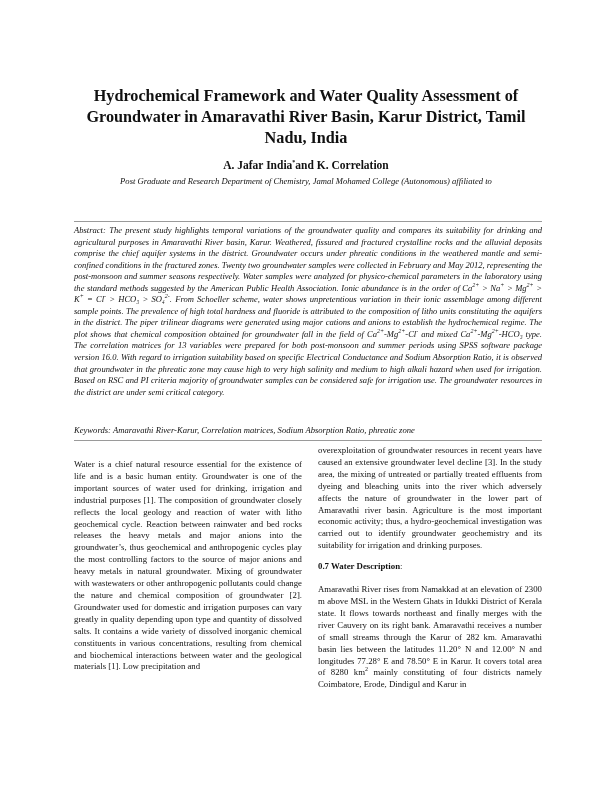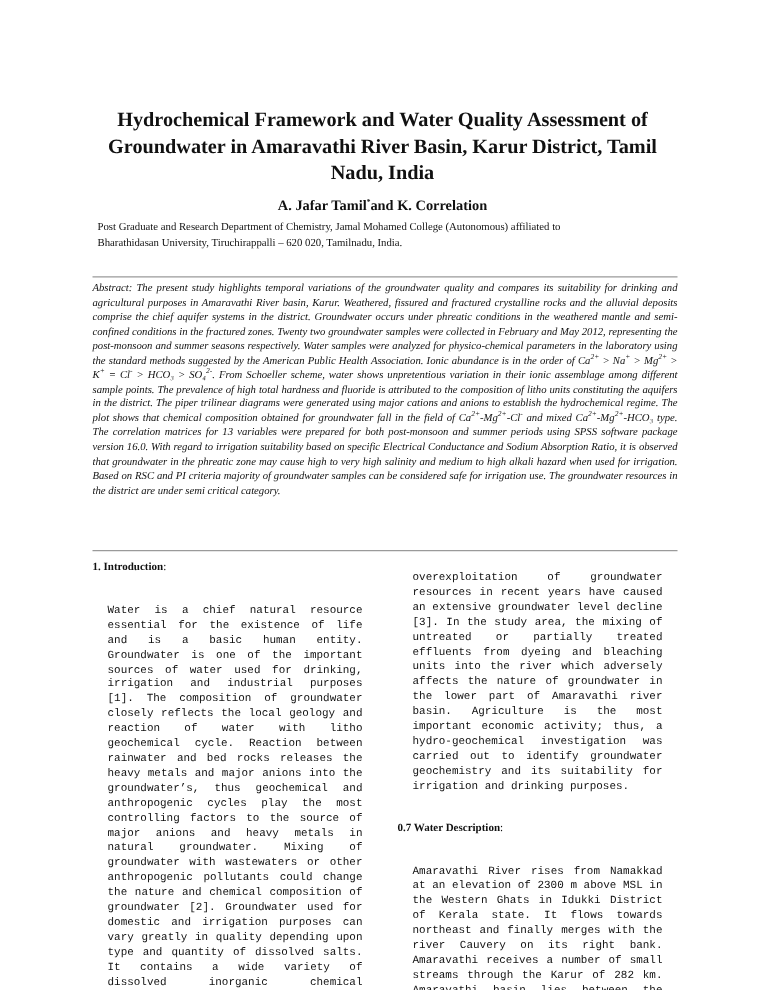--- a/index.html
+++ b/index.html
@@ -1,59 +1,61 @@
 <!DOCTYPE html>
 <html><head>
 <meta charset="utf-8">
 <style>
   html, body { margin:0; padding:0; background:#ffffff; }
   body { width:612px; height:792px; position:relative; overflow:hidden; font-family:"Liberation Serif", "DejaVu Serif", serif; color:#111; }
   .page { position:absolute; left:0; top:16px; width:488px; height:792px; }
   .title { position:absolute; left:80px; top:70px; width:452px; text-align:center; font-weight:bold; font-size:16.2px; line-height:21px; }
   .authors { position:absolute; left:80px; top:142px; width:452px; text-align:center; font-weight:bold; font-size:11.5px; line-height:14px; }
-  .affil { position:absolute; left:78px; top:159px; width:456px; font-size:8.6px; line-height:13px; }
+  .affil { position:absolute; left:78px; top:159px; width:456px; text-align:center; font-style:italic; font-size:8.6px; line-height:13px; }
   .rule { position:absolute; height:1px; background:#9a9a9a; }
   .abstract { position:absolute; left:74px; top:209px; width:468px; font-style:italic; font-size:8.55px; line-height:11.55px; text-align:justify; }
   .abstract sup { font-size:6px; line-height:0; }
   .keywords { position:absolute; left:74px; top:408px; width:468px; font-style:italic; font-size:8.6px; line-height:12px; }
   .col { position:absolute; font-size:8.75px; line-height:11.9px; text-align:justify; }
   .col-left { left:74px; top:432px; width:228px; }
   .col-right { left:318px; top:429px; width:224px; }
   .heading { font-weight:bold; font-size:8.8px; margin:0; }
   .heading .colon { font-weight:normal; }
-  .para { margin:12px;font-family:Liberation Mono, monospace; }
+  .para { margin:0; }
   .gap { height:12px; }
   sup.s { font-size:6px; line-height:0; }
 </style>
 </head>
 <body>
 
 <div class="page">
 
   <div class="title">Hydrochemical Framework and Water Quality Assessment of Groundwater in Amaravathi River Basin, Karur District, Tamil Nadu, India</div>
 
   <div class="authors">
-    <span>A. Jafar Tamil</span><sup class="s">*</sup><span>and</span>
+    <span>A. Jafar India</span><sup class="s">*</sup><span>and</span>
     <span>K. Correlation</span>
   </div>
 
   <div class="affil">
     <div>Post Graduate and Research Department of Chemistry, Jamal Mohamed College (Autonomous) affiliated to</div>
-    <div>Bharathidasan University, Tiruchirappalli – 620 020, Tamilnadu, India.</div>
   </div>
 
   <div class="rule" style="left:74px; top:205px; width:468px;"></div>
 
   <div class="abstract"><span>Abstract:</span> <span>The present study highlights temporal variations of the groundwater quality and compares its suitability for drinking and agricultural purposes in Amaravathi River basin, Karur. Weathered, fissured and fractured crystalline rocks and the alluvial deposits comprise the chief aquifer systems in the district. Groundwater occurs under phreatic conditions in the weathered mantle and semi-confined conditions in the fractured zones.  Twenty two groundwater samples were collected in February and May 2012, representing the post-monsoon and summer seasons respectively. Water samples were analyzed for physico-chemical parameters in the laboratory using the standard methods suggested by the American Public Health Association. Ionic abundance is in the order of Ca</span><sup>2+</sup><span> &gt; Na</span><sup>+</sup><span> &gt; Mg</span><sup>2+</sup><span> &gt; K</span><sup>+</sup><span> = Cl</span><sup>-</sup><span> &gt; HCO₃ &gt; SO₄</span><sup>2-</sup><span>. From Schoeller scheme, water shows unpretentious variation in their ionic assemblage among different sample points. The prevalence of high total hardness and fluoride is attributed to the composition of litho units constituting the aquifers in the district. The piper trilinear diagrams were generated using major cations and anions to establish the hydrochemical regime. The plot shows that chemical composition obtained for groundwater fall in the field of Ca</span><sup>2+</sup><span>-Mg</span><sup>2+</sup><span>-Cl</span><sup>-</sup><span> and mixed Ca</span><sup>2+</sup><span>-Mg</span><sup>2+</sup><span>-HCO₃ type. The correlation matrices for 13 variables were prepared for both post-monsoon and summer periods using SPSS software package version 16.0. With regard to irrigation suitability based on specific Electrical Conductance and Sodium Absorption Ratio, it is observed that groundwater in the phreatic zone may cause high to very high salinity and medium to high alkali hazard when used for irrigation.  Based on RSC and PI criteria majority of groundwater samples can be considered safe for irrigation use. The groundwater resources in the district are under semi critical category.</span></div>
 
+  <div class="keywords">
+    <span>Keywords:</span>
+    <span>Amaravathi River-Karur, Correlation matrices, Sodium Absorption Ratio, phreatic zone</span>
+  </div>
 
   <div class="rule" style="left:74px; top:424px; width:468px;"></div>
 
   <div class="col col-left">
-    <p class="heading"><span>1</span>. <span>Introduction</span><span class="colon">:</span></p>
     <div class="gap" style="height:11px;"></div>
     <p class="para">Water is a chief natural resource essential for the existence of life and is a basic human entity. Groundwater is one of the important sources of water used for drinking, irrigation and industrial purposes [1]. The composition of groundwater closely reflects the local geology and reaction of water with litho geochemical cycle. Reaction between rainwater and bed rocks releases the heavy metals and major anions into the groundwater’s, thus geochemical and anthropogenic cycles play the most controlling factors to the source of major anions and heavy metals in natural groundwater. Mixing of groundwater with wastewaters or other anthropogenic pollutants could change the nature and chemical composition of groundwater [2]. Groundwater used for domestic and irrigation purposes can vary greatly in quality depending upon type and quantity of dissolved salts. It contains a wide variety of dissolved inorganic chemical constituents in various concentrations, resulting from chemical and biochemical interactions between water and the geological materials [1]. Low precipitation and</p>
   </div>
 
   <div class="col col-right">
     <p class="para">overexploitation of groundwater resources in recent years have caused an extensive groundwater level decline [3]. In the study area, the mixing of untreated or partially treated effluents from dyeing and bleaching units into the river which adversely affects the nature of groundwater in the lower part of Amaravathi river basin. Agriculture is the most important economic activity; thus, a hydro-geochemical investigation was carried out to identify groundwater geochemistry and its suitability for irrigation and drinking purposes.</p>
     <div class="gap" style="height:9px;"></div>
     <p class="heading"><span>0.7</span> <span>Water Description</span><span class="colon">:</span></p>
     <div class="gap" style="height:11px;"></div>
     <p class="para"><span>Amaravathi River rises from Namakkad at an elevation of 2300 m above MSL in the Western Ghats in Idukki District of Kerala state. It flows towards northeast and finally merges with the river Cauvery on its right bank. Amaravathi receives a number of small streams through the Karur of 282 km. Amaravathi basin lies between the latitudes 11.20° N and 12.00° N and longitudes 77.28° E and 78.50° E in Karur. It covers total area of 8280 km</span><sup class="s">2</sup><span> mainly constituting of four districts namely Coimbatore, Erode, Dindigul and Karur in</span></p>

